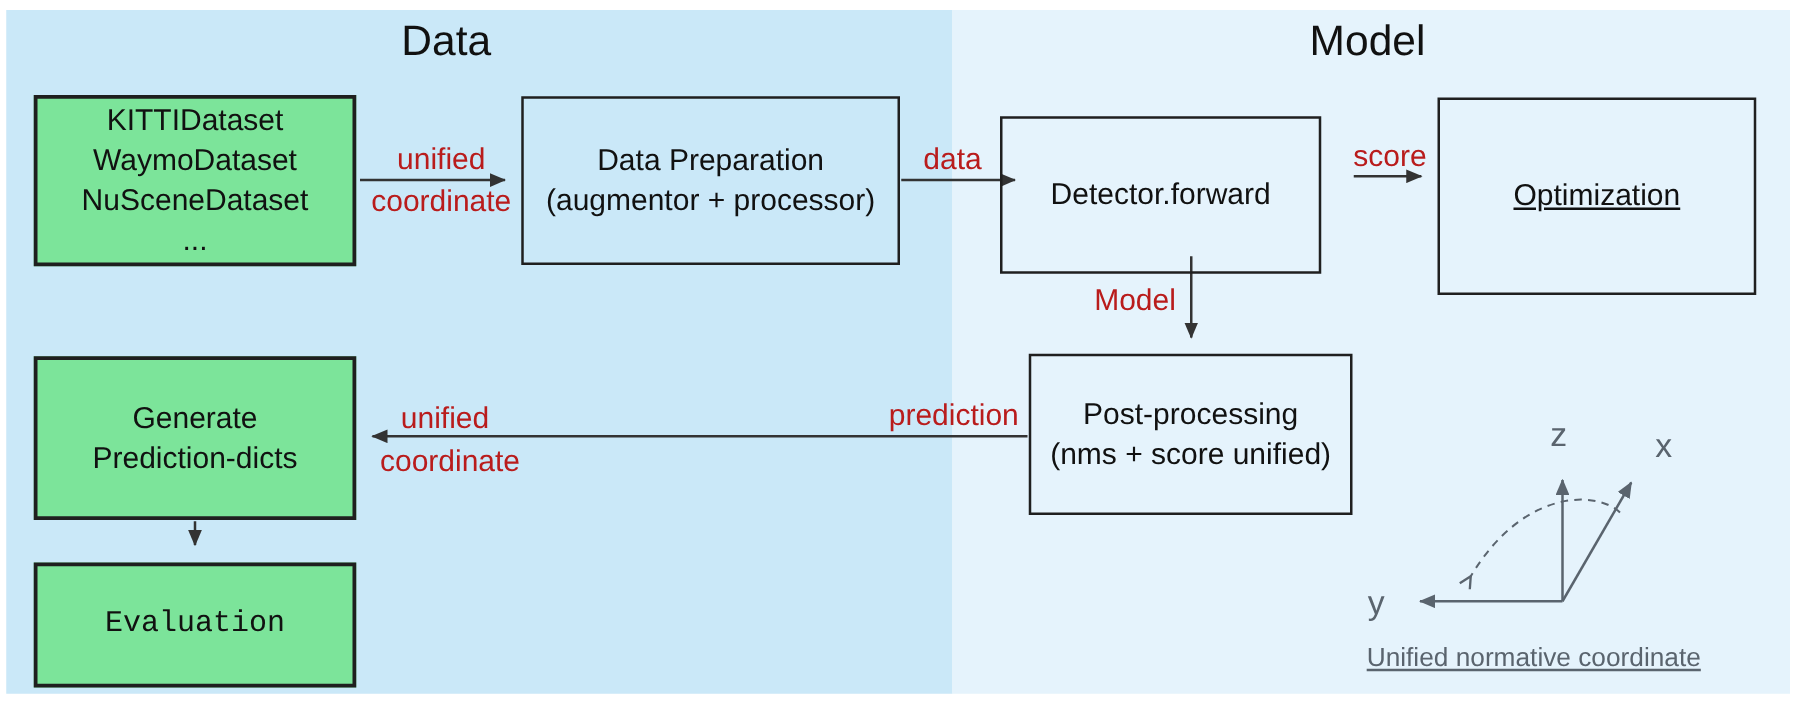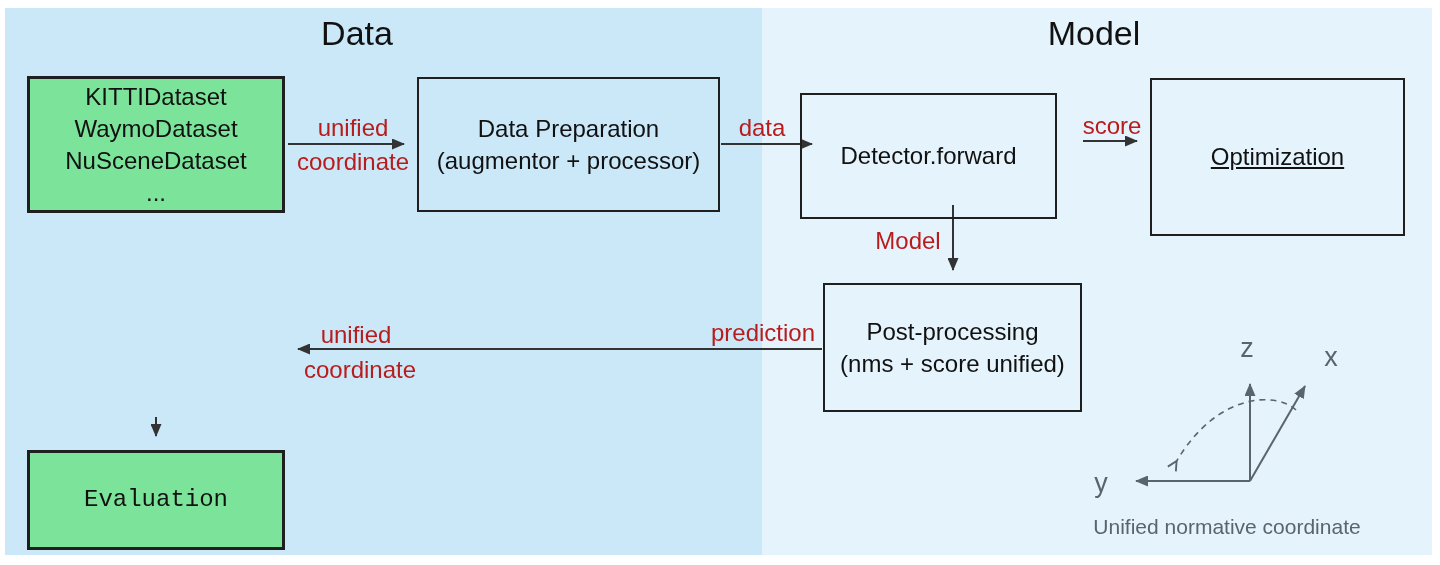--- a/index.html
+++ b/index.html
@@ -35,21 +35,21 @@
     position:absolute;transform:translate(-50%,-50%);
     font-size:24px;line-height:26px;color:#b91c1c;white-space:nowrap;
   }
 
   .axis-letter{
     position:absolute;transform:translate(-50%,-50%);
     font-size:27px;color:var(--c-gray,#5A646E);
   }
   .axes-caption{
     position:absolute;transform:translate(-50%,-50%);
-    font-size:21px;color:var(--c-gray,#5A646E);white-space:nowrap;
+    font-size:21px;color:var(--c-gray,#5A646E);white-space:nowrap;text-decoration:underline;
   }
 
   svg.overlay{position:absolute;left:0;top:0;width:1440px;height:565px;pointer-events:none;}
   .arrow-line{stroke:var(--c-arrow,#333);stroke-width:2;fill:none;}
   .axis-line{stroke:var(--c-gray,#5A646E);stroke-width:2;fill:none;}
   .axis-arc{stroke:var(--c-gray,#5A646E);stroke-width:1.6;fill:none;stroke-dasharray:6 5;}
 </style>
 </head>
 <body>
 
@@ -110,20 +110,24 @@
 
   <div class="box box-light" style="left:1150px;top:78px;width:255px;height:158px;text-decoration:underline;">
     <span>Optimization</span>
   </div>
 
   <div class="box box-light" style="left:823px;top:283px;width:259px;height:129px;">
     <span>Post-processing</span>
     <span>(nms + score unified)</span>
   </div>
 
+  <div class="box box-green" style="left:27px;top:285px;width:258px;height:131px;">
+    <span>Generate</span>
+    <span>Prediction-dicts</span>
+  </div>
 
   <div class="box box-green" style="left:27px;top:450px;width:258px;height:100px;font-family:Liberation Mono, monospace;">
     <span>Evaluation</span>
   </div>
 
   <div class="flow-label" style="left:353px;top:128px;">unified</div>
   <div class="flow-label" style="left:353px;top:162px;">coordinate</div>
   <div class="flow-label" style="left:762px;top:128px;">data</div>
   <div class="flow-label" style="left:1112px;top:126px;">score</div>
   <div class="flow-label" style="left:908px;top:241px;">Model</div>

